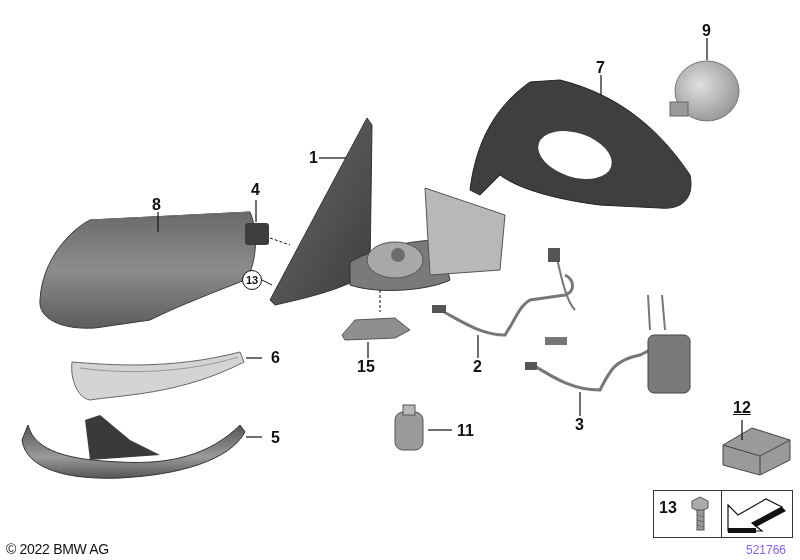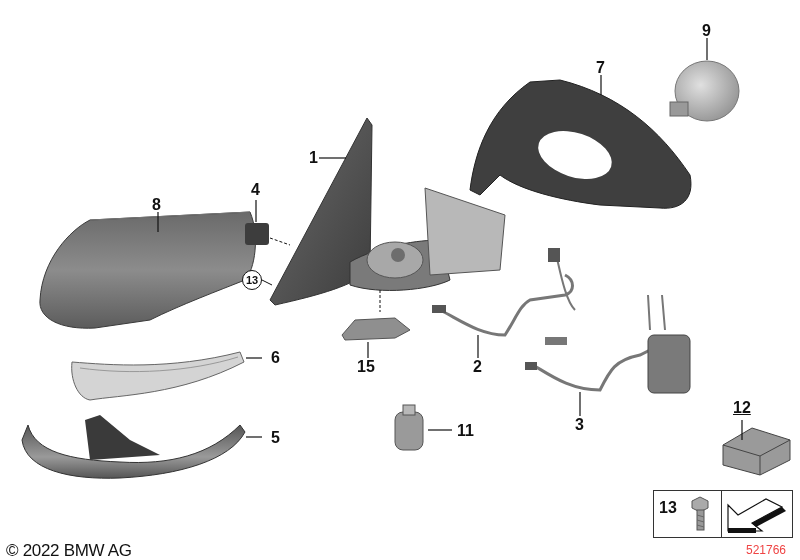--- a/index.html
+++ b/index.html
@@ -1,21 +1,21 @@
 <!DOCTYPE html>
 <html><head>
 <meta charset="utf-8">
 <style>
   html,body{margin:0;padding:0;background:#ffffff;}
   body{width:800px;height:560px;position:relative;overflow:hidden;font-family:"Liberation Sans",sans-serif;}
   .stage{position:absolute;left:0;top:0;width:800px;height:560px;}
   .callout{position:absolute;font-weight:bold;font-size:16px;color:#111;line-height:1;}
   .circled{position:absolute;width:20px;height:20px;border:1.5px solid #111;border-radius:50%;font-size:11px;font-weight:bold;display:flex;align-items:center;justify-content:center;color:#111;box-sizing:border-box;background:#fff;}
-  .copyright{position:absolute;left:6px;top:541px;font-size:17px;color:#111;letter-spacing:-0.3px;}
-  .ref-number{position:absolute;left:746px;top:543px;font-size:12px;color:#ef4444;}
+  .copyright{position:absolute;left:6px;top:541px;font-size:14px;color:#111;letter-spacing:-0.3px;}
+  .ref-number{position:absolute;left:746px;top:543px;font-size:12px;color:#8b5cf6;}
   .legend-box{position:absolute;left:653px;top:490px;width:140px;height:48px;border:1px solid #333;box-sizing:border-box;display:flex;}
   .legend-cell{height:100%;box-sizing:border-box;position:relative;}
   .legend-left{width:68px;border-right:1px solid #333;}
   .legend-right{flex:1;}
   .legend-num{position:absolute;left:5px;top:8px;font-size:16px;font-weight:bold;color:#111;}
   svg.parts{position:absolute;left:0;top:0;}
 </style>
 </head>
 <body>
 

